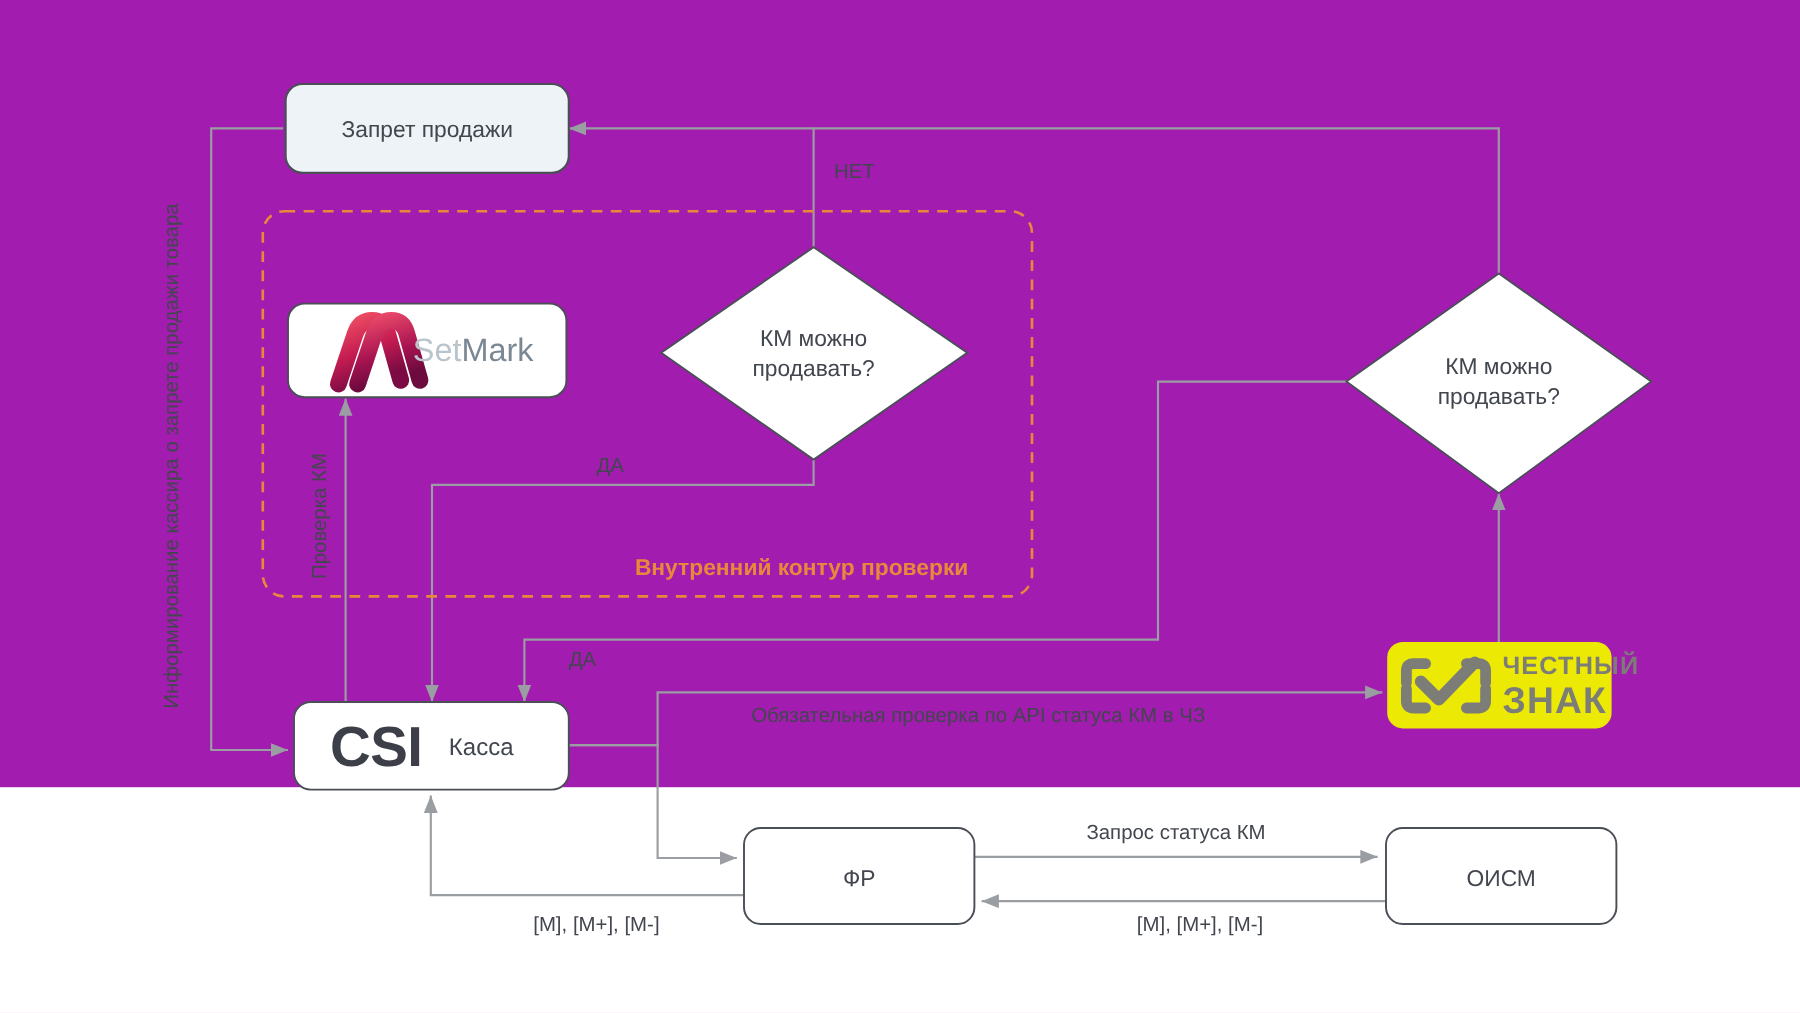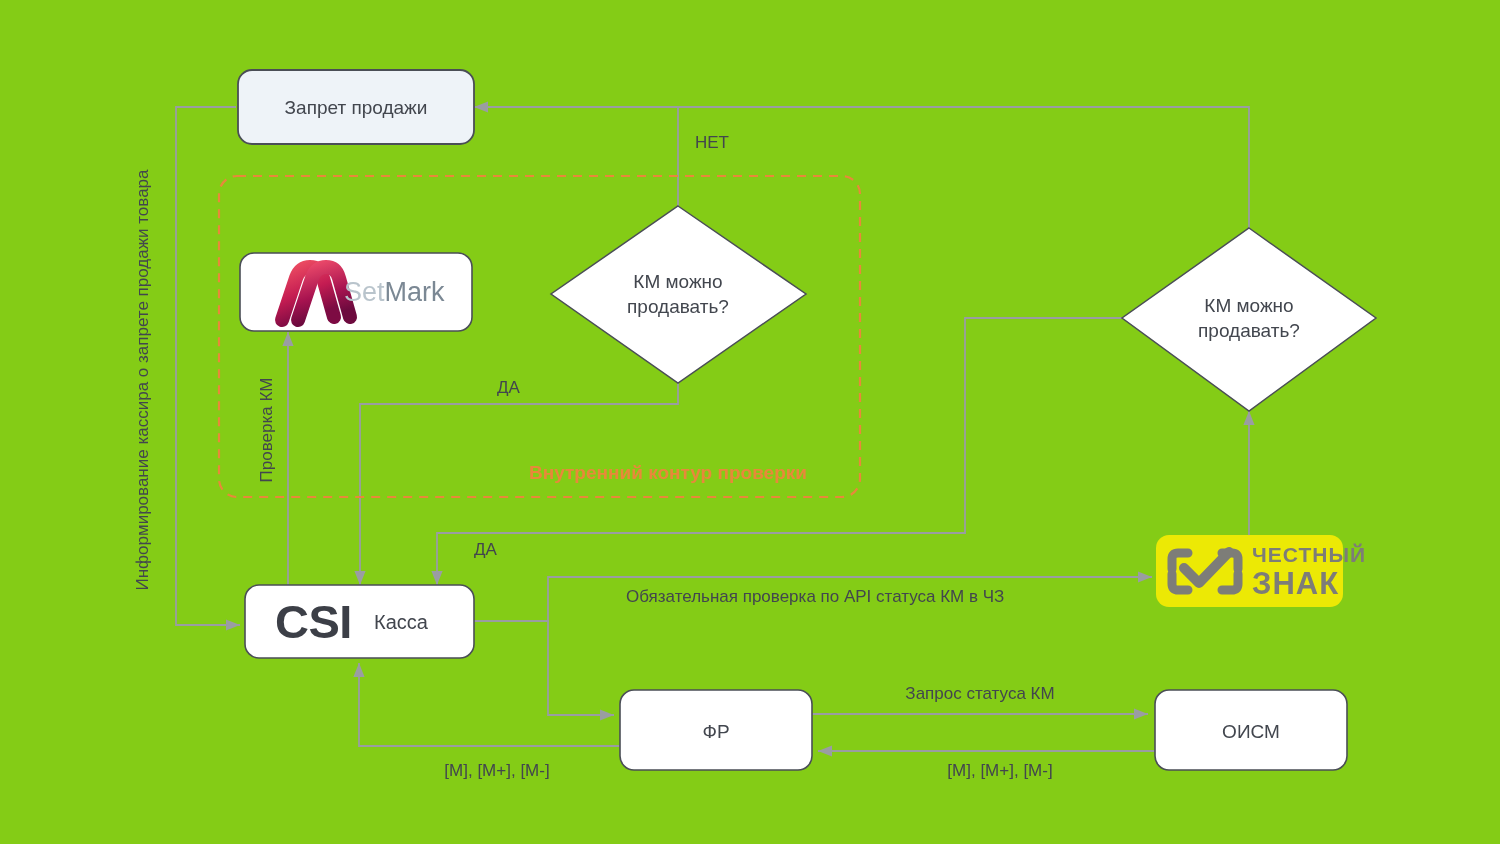--- a/index.html
+++ b/index.html
@@ -9,22 +9,22 @@
   }
   body {
     width: 1500px;
     height: 844px;
     font-family: "Liberation Sans", sans-serif;
     overflow: hidden;
   }
   #diagram-root {
     position: relative;
     width: 1500px;
-    height: 844px;
-    background: #84cc16;
+    height: 656px;
+    background: #a21caf;
     text-decoration: underline;
   }
   svg.canvas {
     position: absolute;
     top: 0;
     left: 0;
     width: 1500px;
     height: 844px;
   }
   text {

